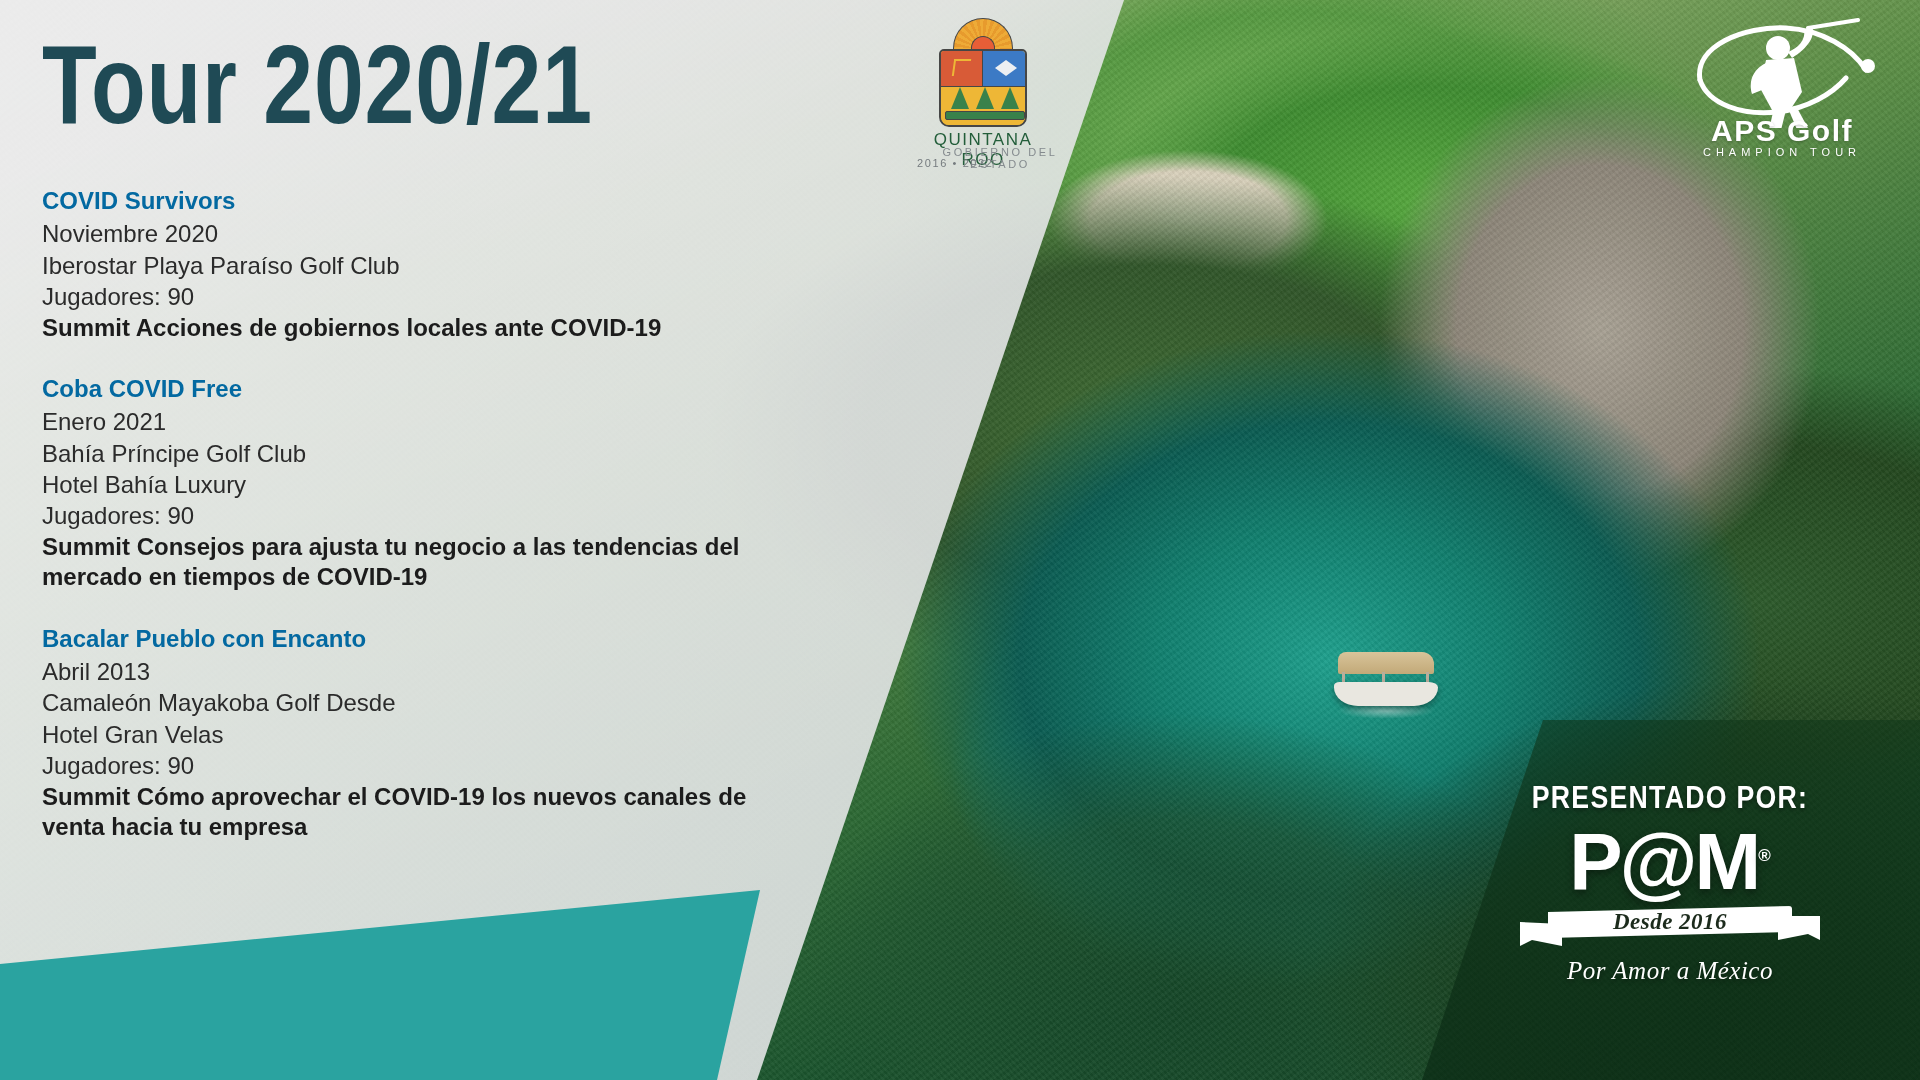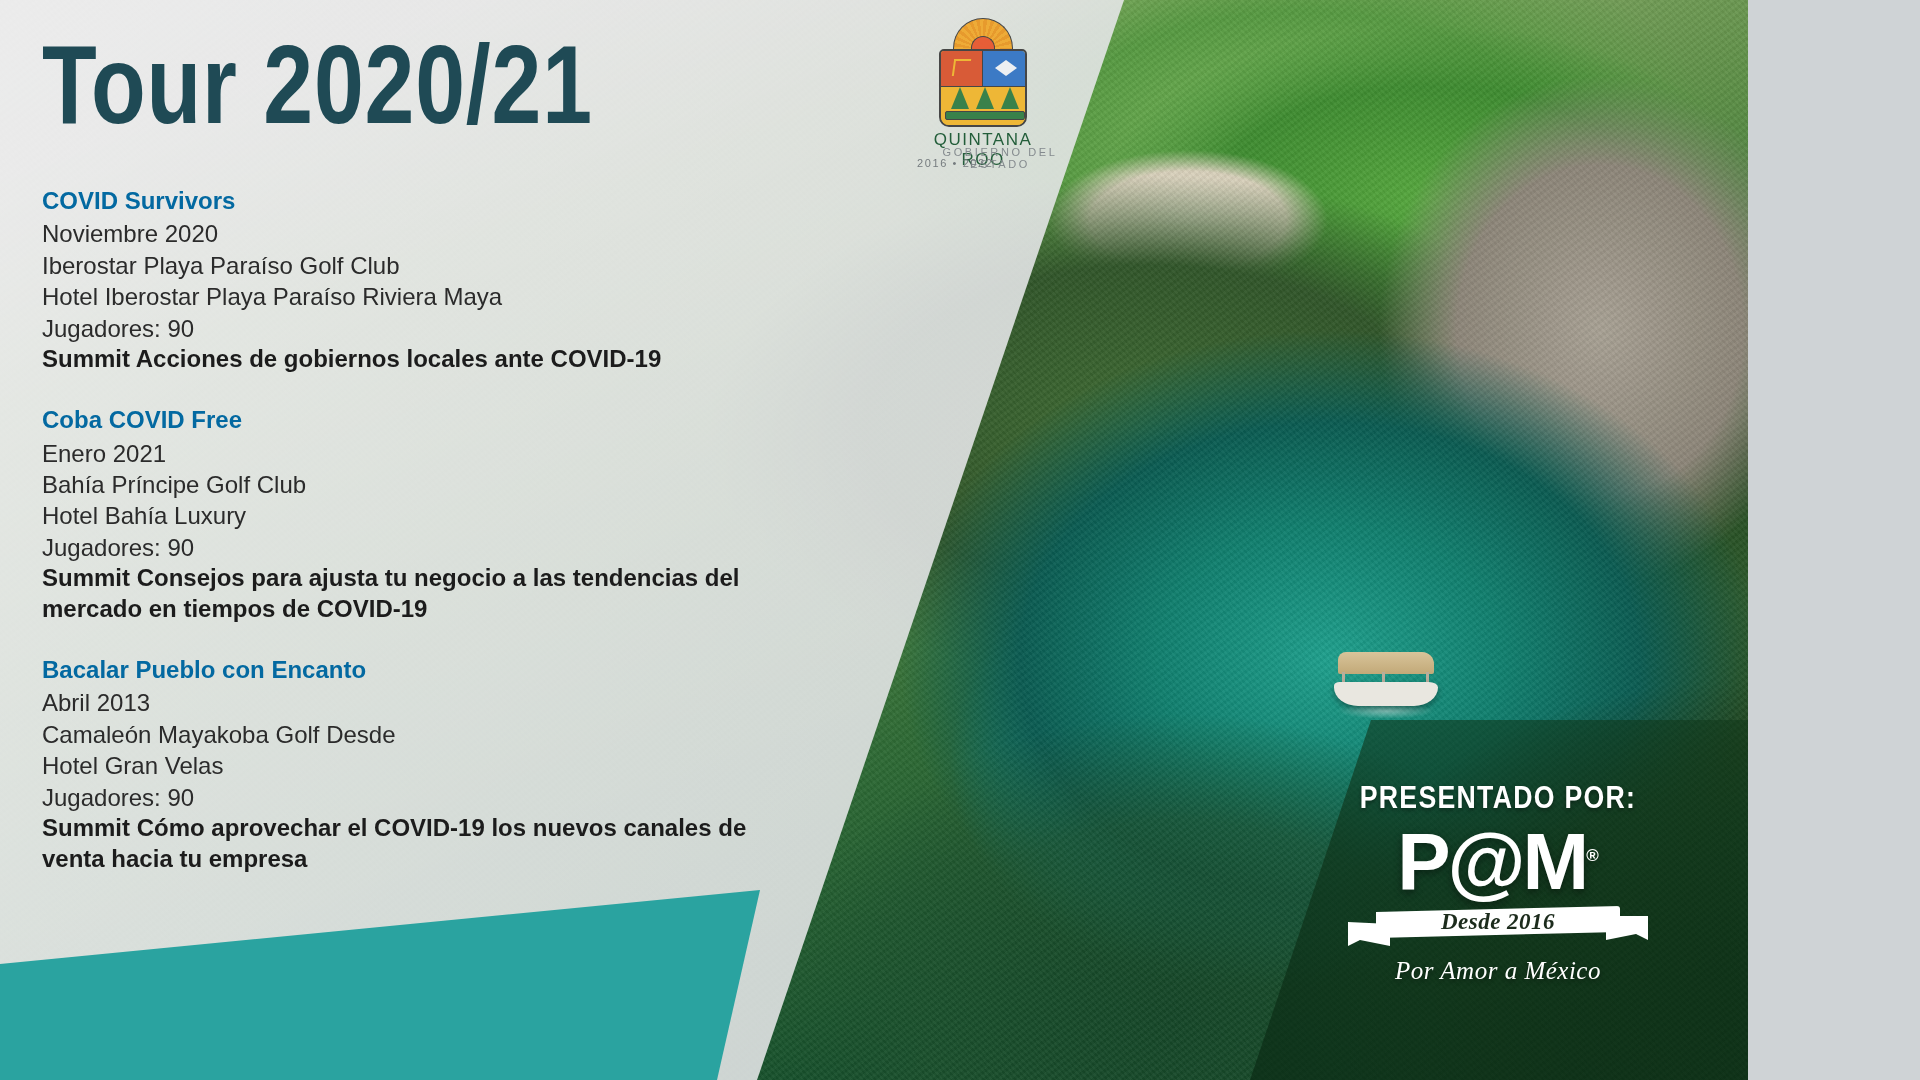--- a/index.html
+++ b/index.html
@@ -1,21 +1,21 @@
 <!DOCTYPE html>
 <html><head>
 <meta charset="utf-8">
 <style>
   * { margin:0; padding:0; box-sizing:border-box; }
   html,body { width:1920px; height:1080px; overflow:hidden; background:#cfd3d6; }
   body { font-family:"Liberation Sans", sans-serif; }
 
   .poster {
     position:relative;
-    width:1748px; height:1080px;
+    width:1920px; height:1080px;
     overflow:hidden;
   }
 
   
   .photo {
     position:absolute; inset:0;
     background:
       
       radial-gradient(ellipse 620px 420px at 1760px 980px, rgba(18,52,24,0.95) 0%, rgba(25,62,30,0.8) 45%, rgba(30,70,35,0) 72%),
       radial-gradient(ellipse 520px 380px at 1180px 1010px, rgba(22,70,40,0.92) 0%, rgba(28,80,45,0.7) 50%, rgba(30,80,45,0) 78%),
@@ -258,21 +258,20 @@
   <div class="content">
 
     <div class="title">Tour 2020/21</div>
 
     <div class="events">
 
       <div class="event">
         <div class="ev-title">COVID Survivors</div>
         <div class="ev-line">Noviembre 2020</div>
         <div class="ev-line">Iberostar Playa Paraíso Golf Club</div>
-        <div class="ev-line">Hotel Iberostar Playa Paraíso Riviera Maya</div>
         <div class="ev-line">Jugadores: 90</div>
         <div class="ev-summit">Summit Acciones de gobiernos locales ante COVID-19</div>
       </div>
 
       <div class="event">
         <div class="ev-title">Coba COVID Free</div>
         <div class="ev-line">Enero 2021</div>
         <div class="ev-line">Bahía Príncipe Golf Club</div>
         <div class="ev-line">Hotel Bahía Luxury</div>
         <div class="ev-line">Jugadores: 90</div>
@@ -306,20 +305,38 @@
         <div class="tree t2"></div>
         <div class="tree t3"></div>
         <div class="base"></div>
       </div>
     </div>
     <div class="name">QUINTANA ROO</div>
     <div class="sub">GOBIERNO DEL ESTADO</div>
     <div class="years">2016 • 2022</div>
   </div>
 
+  <div class="aps">
+    <svg width="200" height="110" viewBox="0 0 200 110">
+      <path d="M18 62 C 12 28, 62 8, 104 10 C 140 12, 170 30, 184 52" fill="none" stroke="#ffffff" stroke-width="5" stroke-linecap="round"></path>
+      <path d="M18 62 C 26 86, 60 98, 96 94 C 126 90, 150 76, 164 60" fill="none" stroke="#ffffff" stroke-width="5" stroke-linecap="round"></path>
+      <circle cx="186" cy="48" r="7" fill="#ffffff"></circle>
+      <g fill="#ffffff">
+        <circle cx="96" cy="30" r="12"></circle>
+        <path d="M84 42 L112 40 L120 74 L108 92 L90 92 L78 70 Z"></path>
+        <path d="M110 40 C 126 30, 134 18, 130 8 L 122 12 C 124 22, 116 30, 106 34 Z"></path>
+        <path d="M86 44 C 72 50, 66 62, 70 76 L 80 72 C 78 62, 84 56, 92 52 Z"></path>
+        <path d="M92 90 L 86 116 L 98 116 L 104 92 Z"></path>
+        <path d="M106 90 L 116 114 L 126 110 L 114 88 Z"></path>
+      </g>
+      <path d="M126 10 L 176 2" stroke="#ffffff" stroke-width="4" stroke-linecap="round"></path>
+    </svg>
+    <div class="brand">APS Golf</div>
+    <div class="brand-sub">CHAMPION TOUR</div>
+  </div>
 
   <div class="pam-wrap">
     <div class="pam-dark"></div>
     <div class="pam-inner">
       <div class="pam-kicker">PRESENTADO POR:</div>
       <div class="pam-logo"><span>P@M</span><span class="pam-reg">®</span></div>
       <div class="pam-ribbon">
         <div class="tail-l"></div>
         <div class="tail-r"></div>
         <div class="band"></div>

